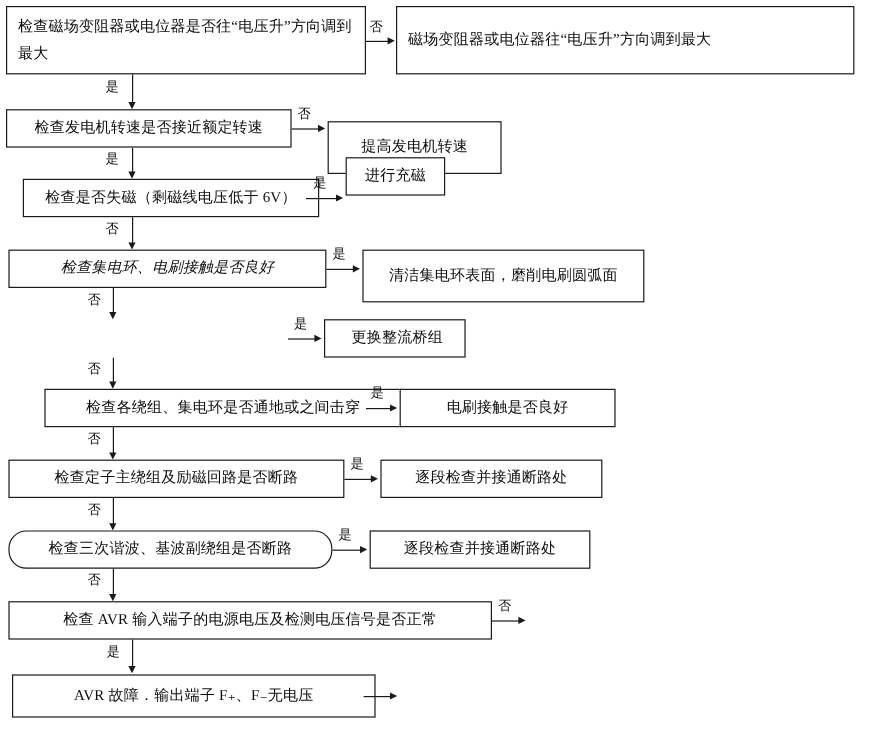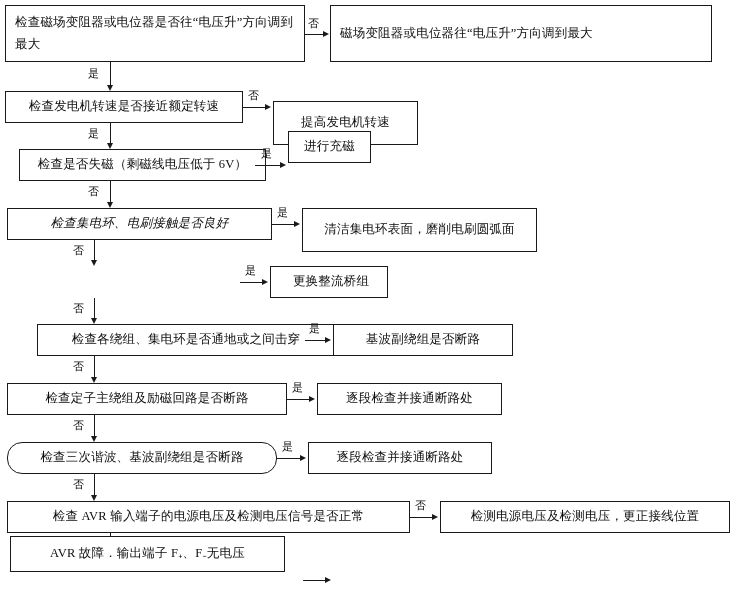--- a/index.html
+++ b/index.html
@@ -124,21 +124,21 @@
   <div class="box" style="left:270px; top:266px; width:118px; height:32px;padding-left:10px;">更换整流桥组</div>
 
   <div class="vline" style="left:94px; top:298px; height:22px;"></div>
   <div class="arrow-down" style="left:91px; top:318px;"></div>
   <div class="elabel" style="left:73px; top:303px;">否</div>
 
   <div class="box" style="left:22px; top:324px; width:298px; height:32px;margin-left:15px;">检查各绕组、集电环是否通地或之间击穿</div>
   <div class="hline" style="left:305px; top:340px; width:21px;"></div>
   <div class="arrow-right" style="left:325px; top:336.5px;"></div>
   <div class="elabel" style="left:309px; top:323px;">是</div>
-  <div class="box" style="left:333px; top:324px; width:180px; height:32px;">基波副绕组是否断路</div>
+  <div class="box" style="left:333px; top:324px; width:180px; height:32px;">电刷接触是否良好</div>
 
   <div class="vline" style="left:94px; top:356px; height:23px;"></div>
   <div class="arrow-down" style="left:91px; top:377px;"></div>
   <div class="elabel" style="left:73px; top:361px;">否</div>
 
   <div class="box" style="left:7px; top:383px; width:280px; height:32px;">检查定子主绕组及励磁回路是否断路</div>
   <div class="hline" style="left:287px; top:399px; width:23px;"></div>
   <div class="arrow-right" style="left:309px; top:395.5px;"></div>
   <div class="elabel" style="left:292px; top:382px;">是</div>
   <div class="box" style="left:317px; top:383px; width:185px; height:32px;">逐段检查并接通断路处</div>
@@ -154,23 +154,22 @@
   <div class="box" style="left:308px; top:442px; width:184px; height:32px;">逐段检查并接通断路处</div>
 
   <div class="vline" style="left:94px; top:474px; height:23px;"></div>
   <div class="arrow-down" style="left:91px; top:495px;"></div>
   <div class="elabel" style="left:73px; top:479px;">否</div>
 
   <div class="box" style="left:7px; top:501px; width:403px; height:32px;">检查 AVR 输入端子的电源电压及检测电压信号是否正常</div>
   <div class="hline" style="left:410px; top:517px; width:23px;"></div>
   <div class="arrow-right" style="left:432px; top:513.5px;"></div>
   <div class="elabel" style="left:415px; top:500px;">否</div>
-  <div class="box" style="left:440px; top:501px; width:290px; height:32px;">检测电源电压及检测电压，更正接线位置</div>
 
   <div class="vline" style="left:110px; top:533px; height:24px;"></div>
   <div class="arrow-down" style="left:107px; top:555px;"></div>
   <div class="elabel" style="left:89px; top:539px;">是</div>
 
-  <div class="box" style="left:10px; top:536px; width:275px; height:36px;font-family:Liberation Serif, serif;">AVR 故障．输出端子 F₊、F₋无电压</div>
+  <div class="box" style="left:10px; top:562px; width:303px; height:36px;">AVR 故障．输出端子 F₊、F₋无电压</div>
   <div class="hline" style="left:303px; top:580px; width:23px;"></div>
   <div class="arrow-right" style="left:325px; top:576.5px;"></div>
 
 </div>
 
 </body></html>

